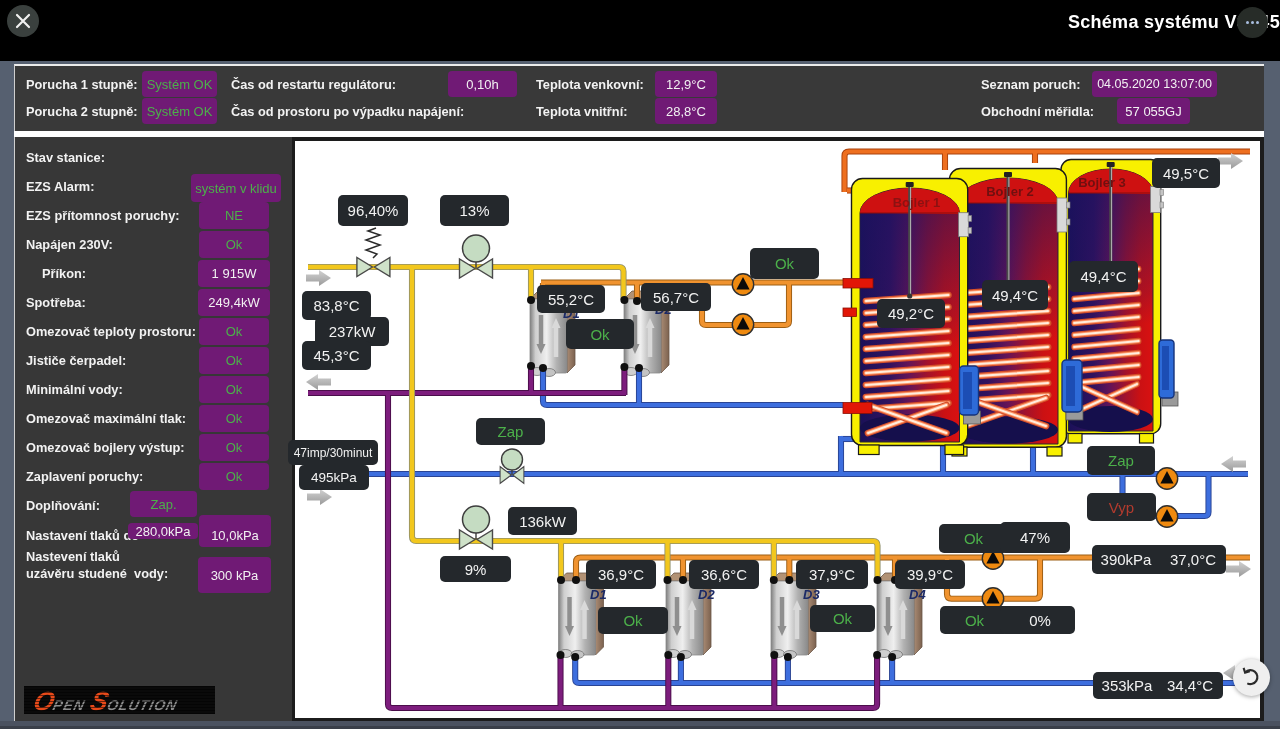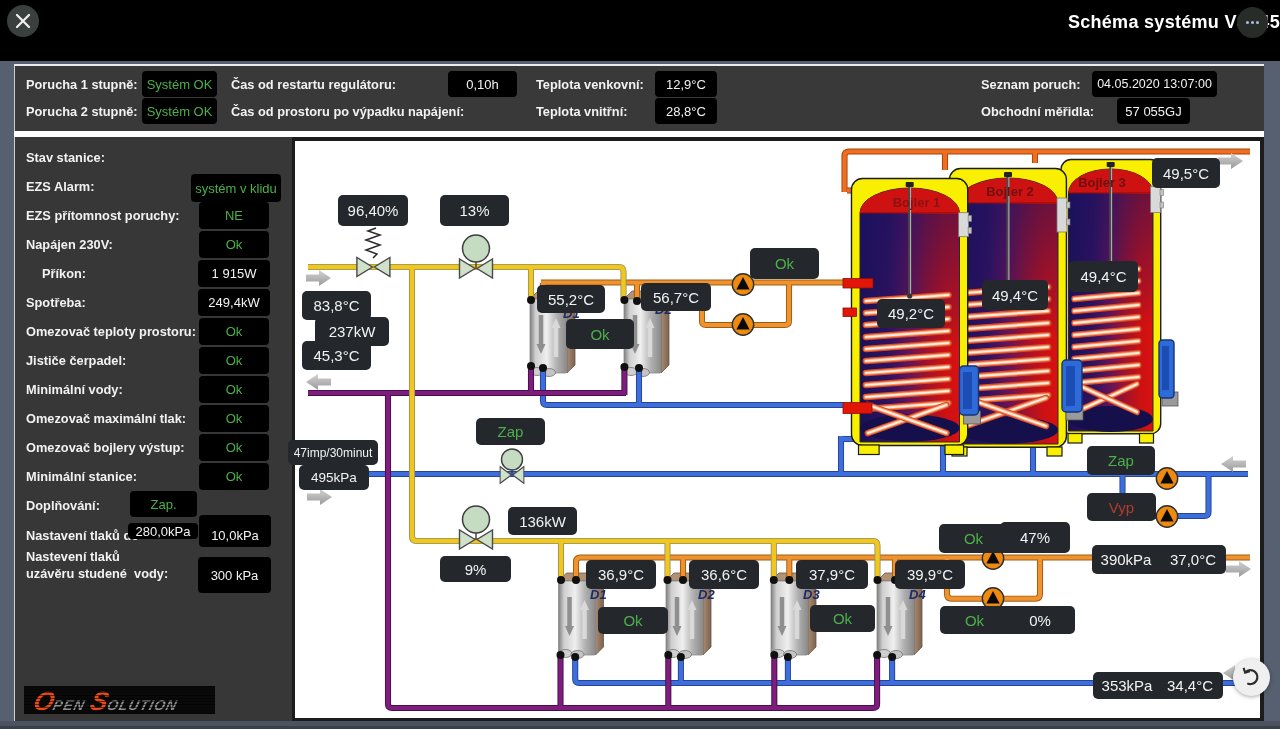--- a/index.html
+++ b/index.html
@@ -11,21 +11,21 @@
 #closebtn svg{position:absolute;left:8px;top:8px}
 #dotsbtn{left:1237px;top:7px;width:31px;height:31px;border-radius:50%;background:#272c28}
 .dot{position:absolute;top:14px;width:3px;height:3px;border-radius:50%;background:#a9bedf}
 #hdr{left:14px;top:64px;width:1250px;height:67px;background:#393939;border-top:2px solid #ececec;border-left:1px solid #cfcfcf;box-sizing:border-box}
 #whitestrip{left:14px;top:131px;width:1250px;height:6px;background:#fff}
 #sidebar{left:14px;top:137px;width:278px;height:585px;background:#373737;border-left:1px solid #cfcfcf}
 #diagram{left:292px;top:137px;width:972px;height:584px;background:#1c1c1c}
 #diaginner{left:295px;top:141px;width:965px;height:577px;background:#fff}
 .noise{background-image:radial-gradient(rgba(255,255,255,.045) 1px,transparent 1.2px);background-size:7px 7px}
 .hlbl{position:absolute;color:#f2f2f2;font-size:12.8px;font-weight:bold;white-space:nowrap}
-.vbox{position:absolute;background:#000000;border-radius:4px;color:#f2f2f2;font-size:13px;display:flex;align-items:center;justify-content:center;white-space:nowrap}
+.vbox{position:absolute;background:#701a75;border-radius:4px;color:#f2f2f2;font-size:13px;display:flex;align-items:center;justify-content:center;white-space:nowrap}
 .grn{color:#4cb04a}
 #logo{left:24px;top:686px;width:191px;height:28px;background:#0a0a0a;overflow:hidden}
 #logotxt{position:absolute;left:10px;top:0px;width:185px;font-style:italic;font-weight:bold;color:#8f8f8f;transform:skewX(-14deg);font-size:14px;letter-spacing:1px}
 #logotxt .big{color:#e84a1a;font-size:26px;letter-spacing:0}
 #logostripes{position:absolute;left:0;top:0;width:191px;height:28px;background:repeating-linear-gradient(0deg,rgba(0,0,0,.55) 0 1px,transparent 1px 3px)}
 #reload{left:1233px;top:659px;width:37px;height:37px;border-radius:50%;background:#efefef;box-shadow:0 1px 4px rgba(0,0,0,.35)}
 </style></head>
 <body>
 <div id="page">
 <div class="abs" id="topbar"></div>
@@ -62,21 +62,21 @@
 <div class="hlbl" style="left:26px;top:179px">EZS Alarm:</div>
 <div class="hlbl" style="left:26px;top:208px">EZS přítomnost poruchy:</div>
 <div class="hlbl" style="left:26px;top:237px">Napájen 230V:</div>
 <div class="hlbl" style="left:42px;top:266px">Příkon:</div>
 <div class="hlbl" style="left:26px;top:295px">Spotřeba:</div>
 <div class="hlbl" style="left:26px;top:324px">Omezovač teploty prostoru:</div>
 <div class="hlbl" style="left:26px;top:353px">Jističe čerpadel:</div>
 <div class="hlbl" style="left:26px;top:382px">Minimální vody:</div>
 <div class="hlbl" style="left:26px;top:411px">Omezovač maximální tlak:</div>
 <div class="hlbl" style="left:26px;top:440px">Omezovač bojlery výstup:</div>
-<div class="hlbl" style="left:26px;top:469px">Minimální stanice:</div>
+<div class="hlbl" style="left:26px;top:469px">Zaplavení poruchy:</div>
 <div class="hlbl" style="left:26px;top:498px">Doplňování:</div>
 <div class="hlbl" style="left:26px;top:528px">Nastavení tlaků do</div>
 <div class="hlbl" style="left:26px;top:549px">Nastevení tlaků</div>
 <div class="hlbl" style="left:26px;top:566px">uzávěru studené&nbsp; vody:</div>
 <div class="vbox grn" style="left:191px;top:174px;width:90px;height:28px">systém v klidu</div>
 <div class="vbox grn" style="left:199px;top:202px;width:70px;height:27px">NE</div>
 <div class="vbox grn" style="left:199px;top:231px;width:70px;height:27px">Ok</div>
 <div class="vbox" style="left:198px;top:260px;width:72px;height:27px">1 915W</div>
 <div class="vbox" style="left:198px;top:289px;width:72px;height:27px">249,4kW</div>
 <div class="vbox grn" style="left:199px;top:318px;width:70px;height:27px">Ok</div>

